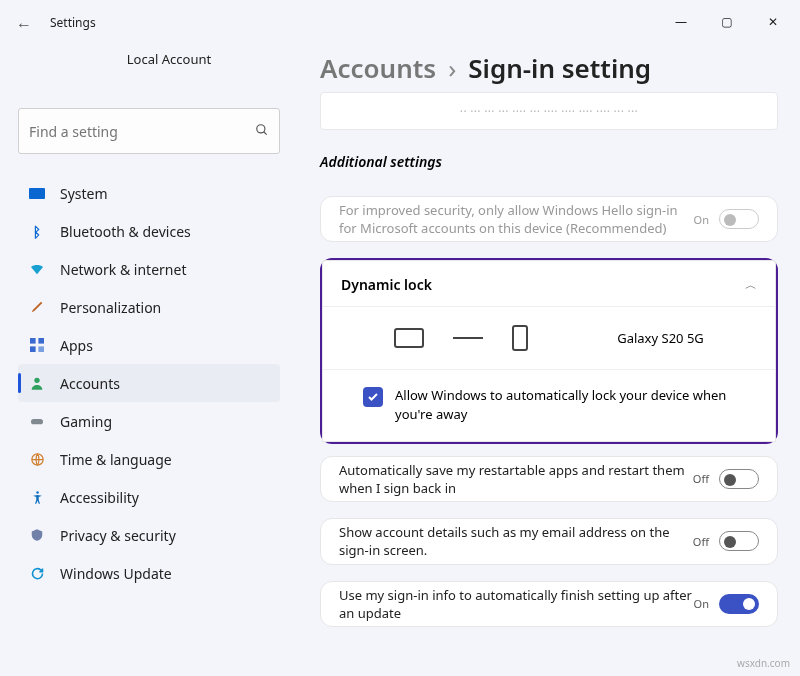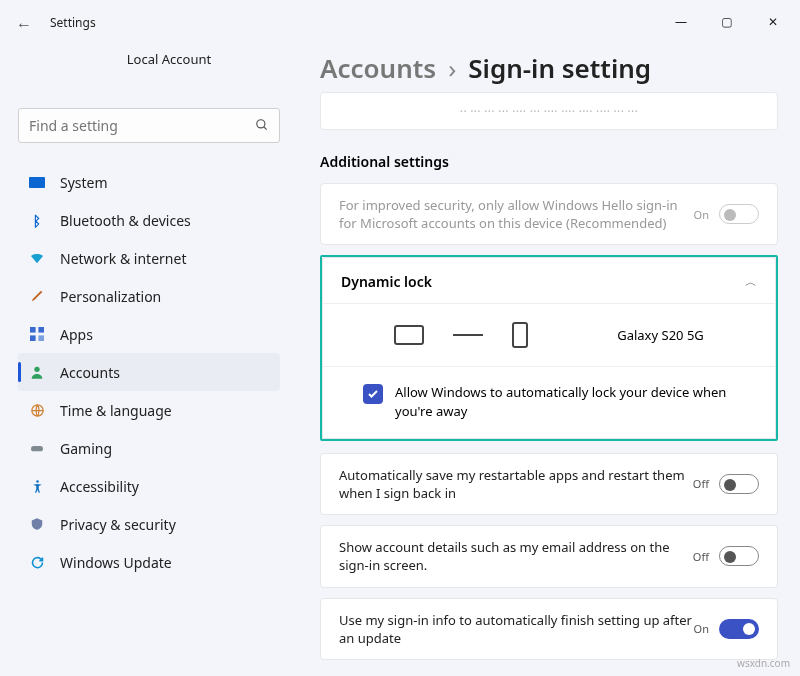--- a/index.html
+++ b/index.html
@@ -5,47 +5,47 @@
   * { box-sizing: border-box; margin: 0; padding: 0; font-family: "Segoe UI", system-ui, sans-serif; }
   body { width: 800px; height: 676px; background: #f3f5fa; overflow: hidden; position: relative; }
   .titlebar { display: flex; align-items: center; height: 44px; padding: 0 4px; }
   .back-btn { width: 40px; text-align: center; font-size: 16px; color: #555; }
   .title { font-size: 12px; color: #222; margin-left: 6px; }
   .win-controls { margin-left: auto; display: flex; }
   .win-btn { width: 46px; height: 32px; text-align: center; line-height: 32px; color: #222; font-size: 12px; }
   .layout { display: flex; height: calc(100% - 44px); }
   .sidebar { width: 290px; padding: 6px 10px 0 18px; }
   .account-name { text-align: center; font-size: 13px; color: #222; margin: 0 0 40px 40px; }
-  .search { display: flex; align-items: center; border: 1px solid #d0d0d0; background: #fdfdfd; border-radius: 3px; height: 35px; padding: 0 10px; margin-bottom: 20px; }
+  .search { display: flex; align-items: center; border: 1px solid #d0d0d0; background: #fdfdfd; border-radius: 3px; height: 46px; padding: 0 10px; margin-bottom: 20px; }
   .search input { flex: 1; border: none; outline: none; background: transparent; font-size: 14px; color: #333; }
   .nav { list-style: none; }
   .nav li { display: flex; align-items: center; height: 38px; border-radius: 4px; padding: 0 10px; font-size: 14px; color: #222; cursor: default; }
   .nav li.active { background: #e9ecf2; position: relative; }
   .nav li.active::before { content: ""; position: absolute; left: 0; top: 9px; bottom: 9px; width: 3px; background: #1d56d8; border-radius: 2px; }
   .nav .ic { width: 18px; height: 18px; margin-right: 14px; display: inline-flex; align-items: center; justify-content: center; }
   .main { flex: 1; padding: 6px 22px 0 30px; overflow-y: auto; }
   .bc { display: flex; align-items: baseline; gap: 12px; margin-bottom: 6px; font-size: 26px; font-weight: 600; color: #222; }
   .bc .parent { color: #777; font-weight: 600; }
   .bc .sep { color: #888; font-weight: 400; }
   .topcard { background: #fff; border: 1px solid #e8e8ea; border-radius: 4px; height: 38px; display: flex; align-items: center; justify-content: center; font-size: 12px; color: #bbb; margin-bottom: 22px; letter-spacing: 0.3px; }
-  .section-title { font-size: 14px; font-weight: 600; margin-bottom: 12px; }
-  .card { background: #fff; border: 1px solid #e6e6e8; border-radius: 4px; padding: 12px 18px; margin-bottom: 10px; }
+  .section-title { font-size: 14px; font-weight: 600; margin-bottom: 25px; font-style: italic; }
+  .card { background: #fff; border: 1px solid #e6e6e8; border-radius: 12px; padding: 4px 18px; margin-bottom: 16px; }
   .row { display: flex; align-items: center; }
   .row .txt { flex: 1; font-size: 13px; color: #222; line-height: 1.4; }
   .row .state { font-size: 11px; color: #555; margin-right: 10px; }
   .dim .txt, .dim .state { color: #999; }
   .toggle { width: 40px; height: 20px; border-radius: 10px; position: relative; }
   .toggle::after { content: ""; position: absolute; width: 12px; height: 12px; border-radius: 50%; top: 4px; }
   .toggle.off { background: #fff; border: 1px solid #888; }
   .toggle.off::after { background: #555; left: 4px; }
   .toggle.off.dim { border-color: #ccc; }
   .toggle.off.dim::after { background: #bbb; }
   .toggle.on { background: #3a52c3; }
   .toggle.on::after { background: #fff; right: 4px; }
-  .highlightbox { border: 2px solid #14b8a6; border-radius: 2px; padding: 0; margin-bottom: 12px; }
+  .highlightbox { border: 2px solid #4c1d95; border-radius: 12px; padding: 0; margin-bottom: 12px; }
   .dh { background: #fff; padding: 14px 18px 12px; border: 1px solid #e6e6e8; border-bottom: 1px solid #eee; border-top-left-radius: 4px; border-top-right-radius: 4px; display: flex; align-items: center; }
   .dh .dh-t { font-size: 14px; font-weight: 600; }
   .dh .dh-s { font-size: 12px; color: #666; margin-top: 2px; }
   .dbody { background: #fff; border: 1px solid #e6e6e8; border-top: none; }
   .pairing { display: flex; align-items: center; justify-content: center; gap: 29px; padding: 18px 0; border-bottom: 1px solid #eee; }
   .mon { width: 30px; height: 20px; border: 2px solid #444; border-radius: 3px; display: inline-block; position: relative; }
   .line { width: 30px; height: 2px; background: #444; }
   .phn { width: 16px; height: 26px; border: 2px solid #444; border-radius: 3px; }
   .devicename { margin-left: 60px; font-size: 13px; }
   .allow { display: flex; align-items: flex-start; gap: 12px; padding: 16px 22px 18px 40px; font-size: 13px; line-height: 1.4; }
@@ -121,34 +121,34 @@
           <span class="ic">
             <svg width="16" height="16" viewBox="0 0 24 24">
               <circle cx="12" cy="8" r="4" fill="#2fa060"></circle>
               <path fill="#2fa060" d="M4 22c0-4 4-7 8-7s8 3 8 7z"></path>
             </svg>
           </span>
           <span>Accounts</span>
         </li>
       <li>
           <span class="ic">
+            <svg width="16" height="16" viewBox="0 0 24 24">
+              <rect x="3" y="9" width="18" height="8" rx="4" fill="#808890"></rect>
+            </svg>
+          </span>
+          <span>Gaming</span>
+        </li>
+      <li>
+          <span class="ic">
             <svg width="15" height="15" viewBox="0 0 24 24">
               <circle cx="12" cy="12" r="9" fill="none" stroke="#d08030" stroke-width="2"></circle>
               <path stroke="#d08030" stroke-width="2" fill="none" d="M3 12h18M12 3c3 3 3 15 0 18M12 3c-3 3-3 15 0 18"></path>
             </svg>
           </span>
           <span>Time &amp; language</span>
-        </li>
-      <li>
-          <span class="ic">
-            <svg width="16" height="16" viewBox="0 0 24 24">
-              <rect x="3" y="9" width="18" height="8" rx="4" fill="#808890"></rect>
-            </svg>
-          </span>
-          <span>Gaming</span>
         </li>
       <li>
           <span class="ic">
             <svg width="15" height="15" viewBox="0 0 24 24" fill="#1070c0">
               <circle cx="12" cy="4" r="2"></circle>
               <path d="M5 9l7-1 7 1-5 2v5l2 6h-2l-2-5-2 5H8l2-6v-5z"></path>
             </svg>
           </span>
           <span>Accessibility</span>
         </li>

